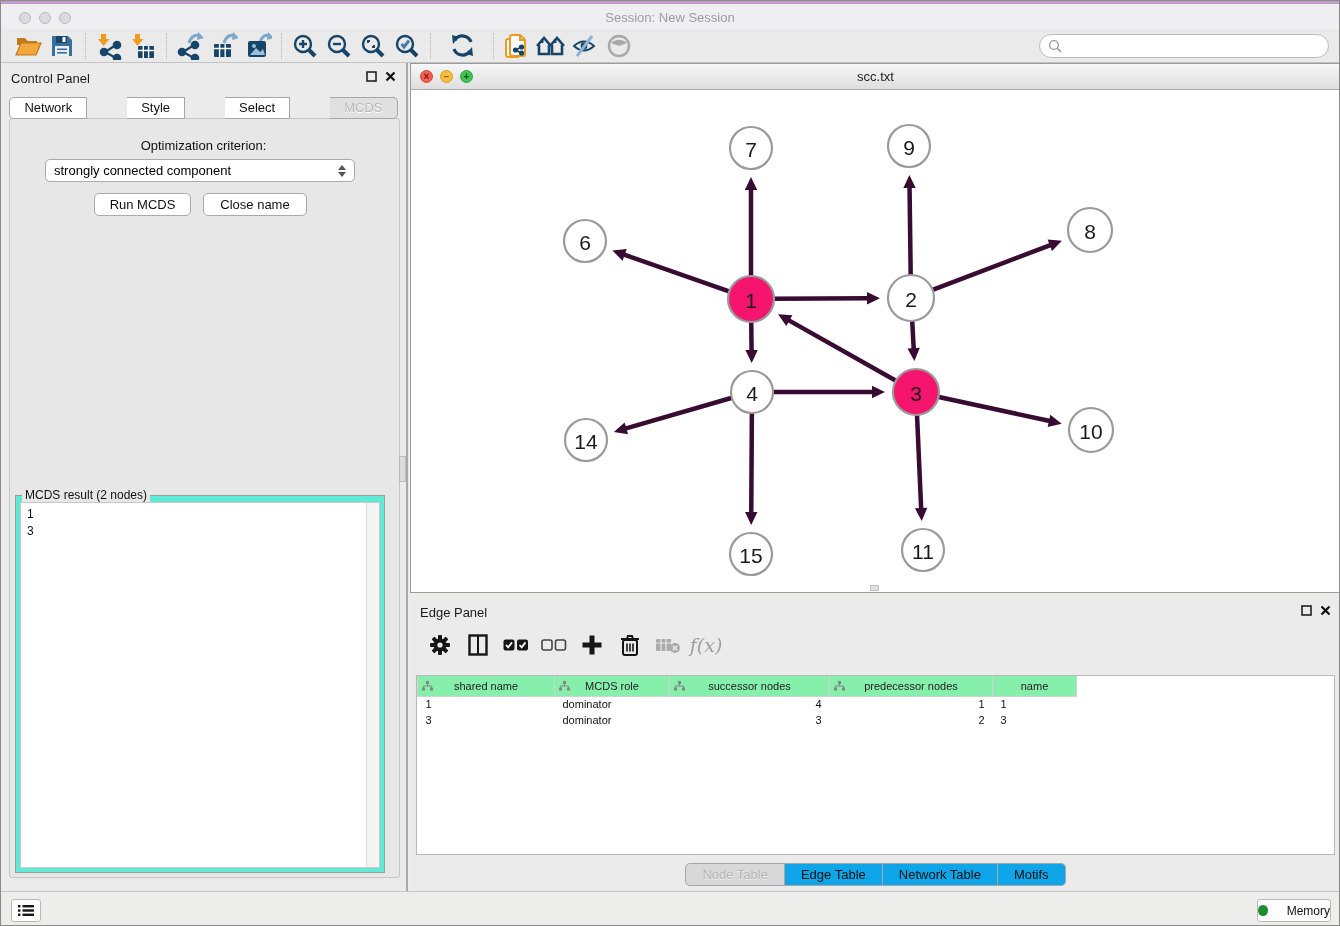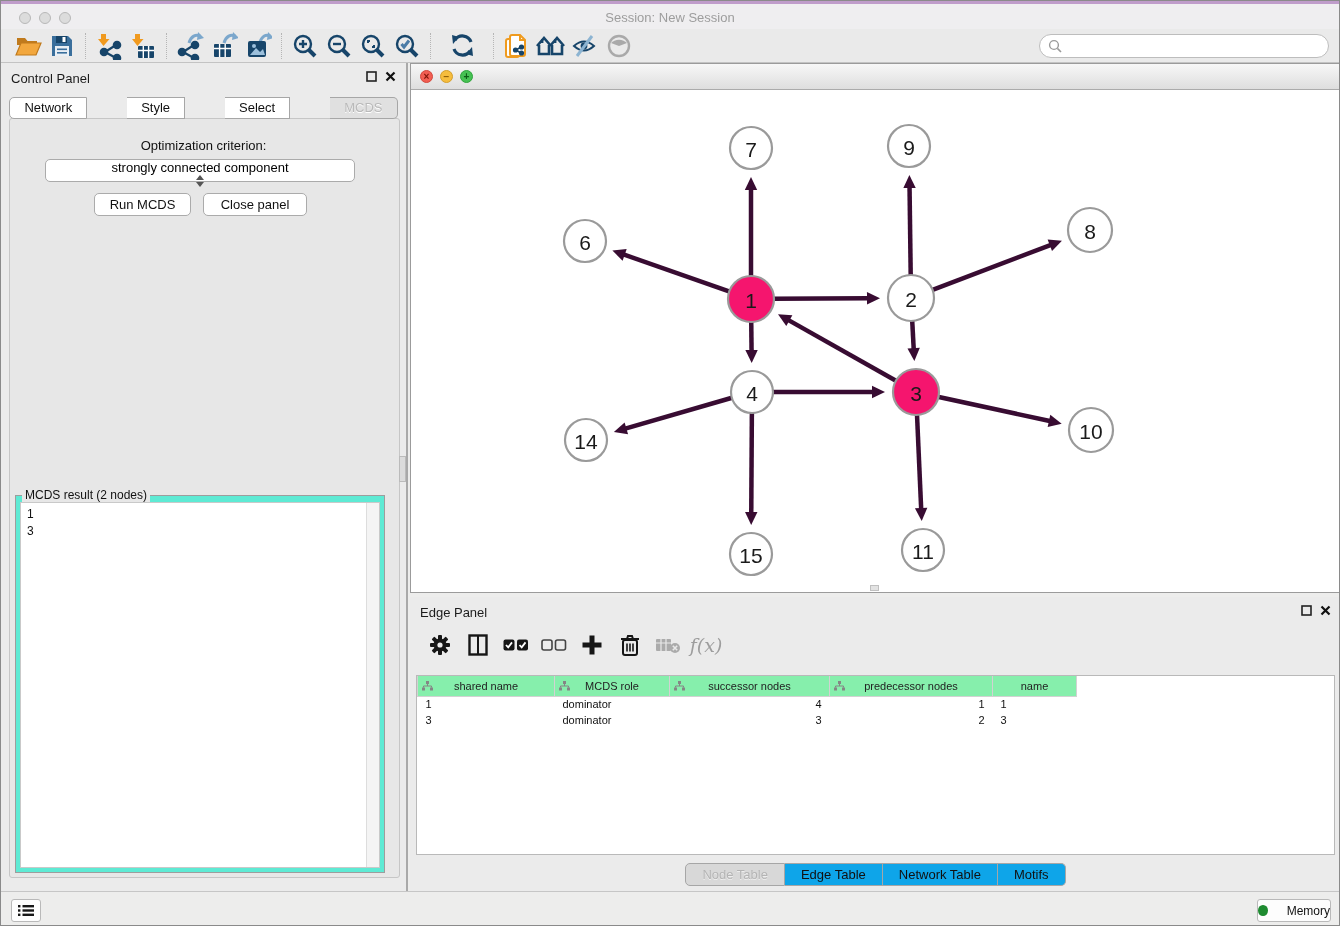--- a/index.html
+++ b/index.html
@@ -24,21 +24,21 @@
   .cp-header { position:absolute; left:0; top:0; width:100%; height:30px; }
   .panel-title { position:absolute; left:10px; top:8px; font-size:13px; color:#1c1c1c; }
   .panel-icons { position:absolute; right:10px; top:8px; display:flex; gap:8px; }
   .cp-tabs { position:absolute; left:0; top:34px; width:100%; display:flex; justify-content:center; z-index:2;gap:40px; }
   .cp-tab { height:22px; padding:0 14px; background:#fff; border:1px solid #a6a6a6; border-left:none; font-size:13px; line-height:20px; color:#111; }
   .cp-tab:first-child { border-left:1px solid #a6a6a6; border-radius:5px 0 0 5px; }
   .cp-tab:last-child { border-radius:0 5px 5px 0; }
   .cp-tab.sel { background:#e0e0e0; color:#b9b9b9; text-shadow:0 1px 0 #fff; }
   .cp-body { position:absolute; left:8px; top:55px; width:391px; height:760px; background:#e7e7e7; border:1px solid #c6c6c6; border-radius:3px; }
   .opt-label { position:absolute; left:0; top:75px; width:100%; text-align:center; font-size:13px; color:#111; }
-  .dropdown { position:absolute; left:44px; top:96px; width:310px; height:23px; background:#fff; border:1px solid #ababab; border-radius:5px; display:flex; align-items:center; padding:0 8px; font-size:13px;flex-direction:column; }
+  .dropdown { position:absolute; left:44px; top:96px; width:310px; height:23px; background:#fff; border:1px solid #ababab; border-radius:5px; display:flex; align-items:center; padding:0 8px; font-size:13px; }
   .dd-text { flex:1; }
   .stepper { display:flex; flex-direction:column; align-items:center; gap:2px; }
   .stepper i { width:0; height:0; border-left:4px solid transparent; border-right:4px solid transparent; }
   .stepper .up { border-bottom:5px solid #555; }
   .stepper .dn { border-top:5px solid #555; }
   .cp-btn { position:absolute; top:130px; height:23px; background:#fff; border:1px solid #ababab; border-radius:5px; font-size:13px; color:#111; font-family:"Liberation Sans",sans-serif; }
   .result-box { position:absolute; left:14px; top:432px; width:370px; height:378px; border:1px solid #9d9d9d; background:#5eead4; }
   .result-legend { position:absolute; left:6px; top:-8px; background:#e7e7e7; padding:0 3px; font-size:12px; color:#111; }
   .result-area { position:absolute; left:4px; top:6px; right:4px; bottom:4px; background:#fff; border:1px solid #c9c9c9; }
   .result-text { position:absolute; left:6px; top:3px; font-size:12px; line-height:17px; color:#111; white-space:pre; font-family:"Liberation Sans",sans-serif; }
@@ -262,37 +262,38 @@
     <div class="cp-body"></div>
     <div class="opt-label">Optimization criterion:</div>
     <div class="dropdown">
       <span class="dd-text">strongly connected component</span>
       <span class="stepper">
           <i class="up"></i>
           <i class="dn"></i>
         </span>
     </div>
     <button class="cp-btn" style="left:93px;width:97px">Run MCDS</button>
-    <button class="cp-btn" style="left:202px;width:104px">Close panel</button>
+    <button class="cp-btn" style="left:202px;width:104px">Close name</button>
     <div class="result-box">
       <div class="result-legend">MCDS result (2 nodes)</div>
       <div class="result-area">
         <div class="result-text">1
 3</div>
         <div class="result-scroll"></div>
       </div>
     </div>
   </div>
   <div class="divider-grip"></div>
 
   <div class="net-window">
     <div class="net-titlebar">
       <div class="tl tl-red" style="left:9px">×</div>
       <div class="tl tl-yellow" style="left:29px">−</div>
       <div class="tl tl-green" style="left:49px">+</div>
+      <div class="net-title">scc.txt</div>
     </div>
     <svg class="net-canvas" id="net-svg" viewBox="0 0 929 502">
         <g>
           <line x1="320.1752536154717" y1="202.07328138371903" x2="211.76142168481576" y2="164.19374974529708" stroke="#380c32" stroke-width="4.5"></line>
           <polygon points="201.37703072149142,160.56546856534038 215.69452397957758,159.0004168714155 211.6044615585355,170.70645759370836" fill="#380c32"></polygon>
         </g>
         <g>
           <line x1="340" y1="188" x2="340" y2="98" stroke="#380c32" stroke-width="4.5"></line>
           <polygon points="340,87 346.2,100 333.8,100" fill="#380c32"></polygon>
         </g>

